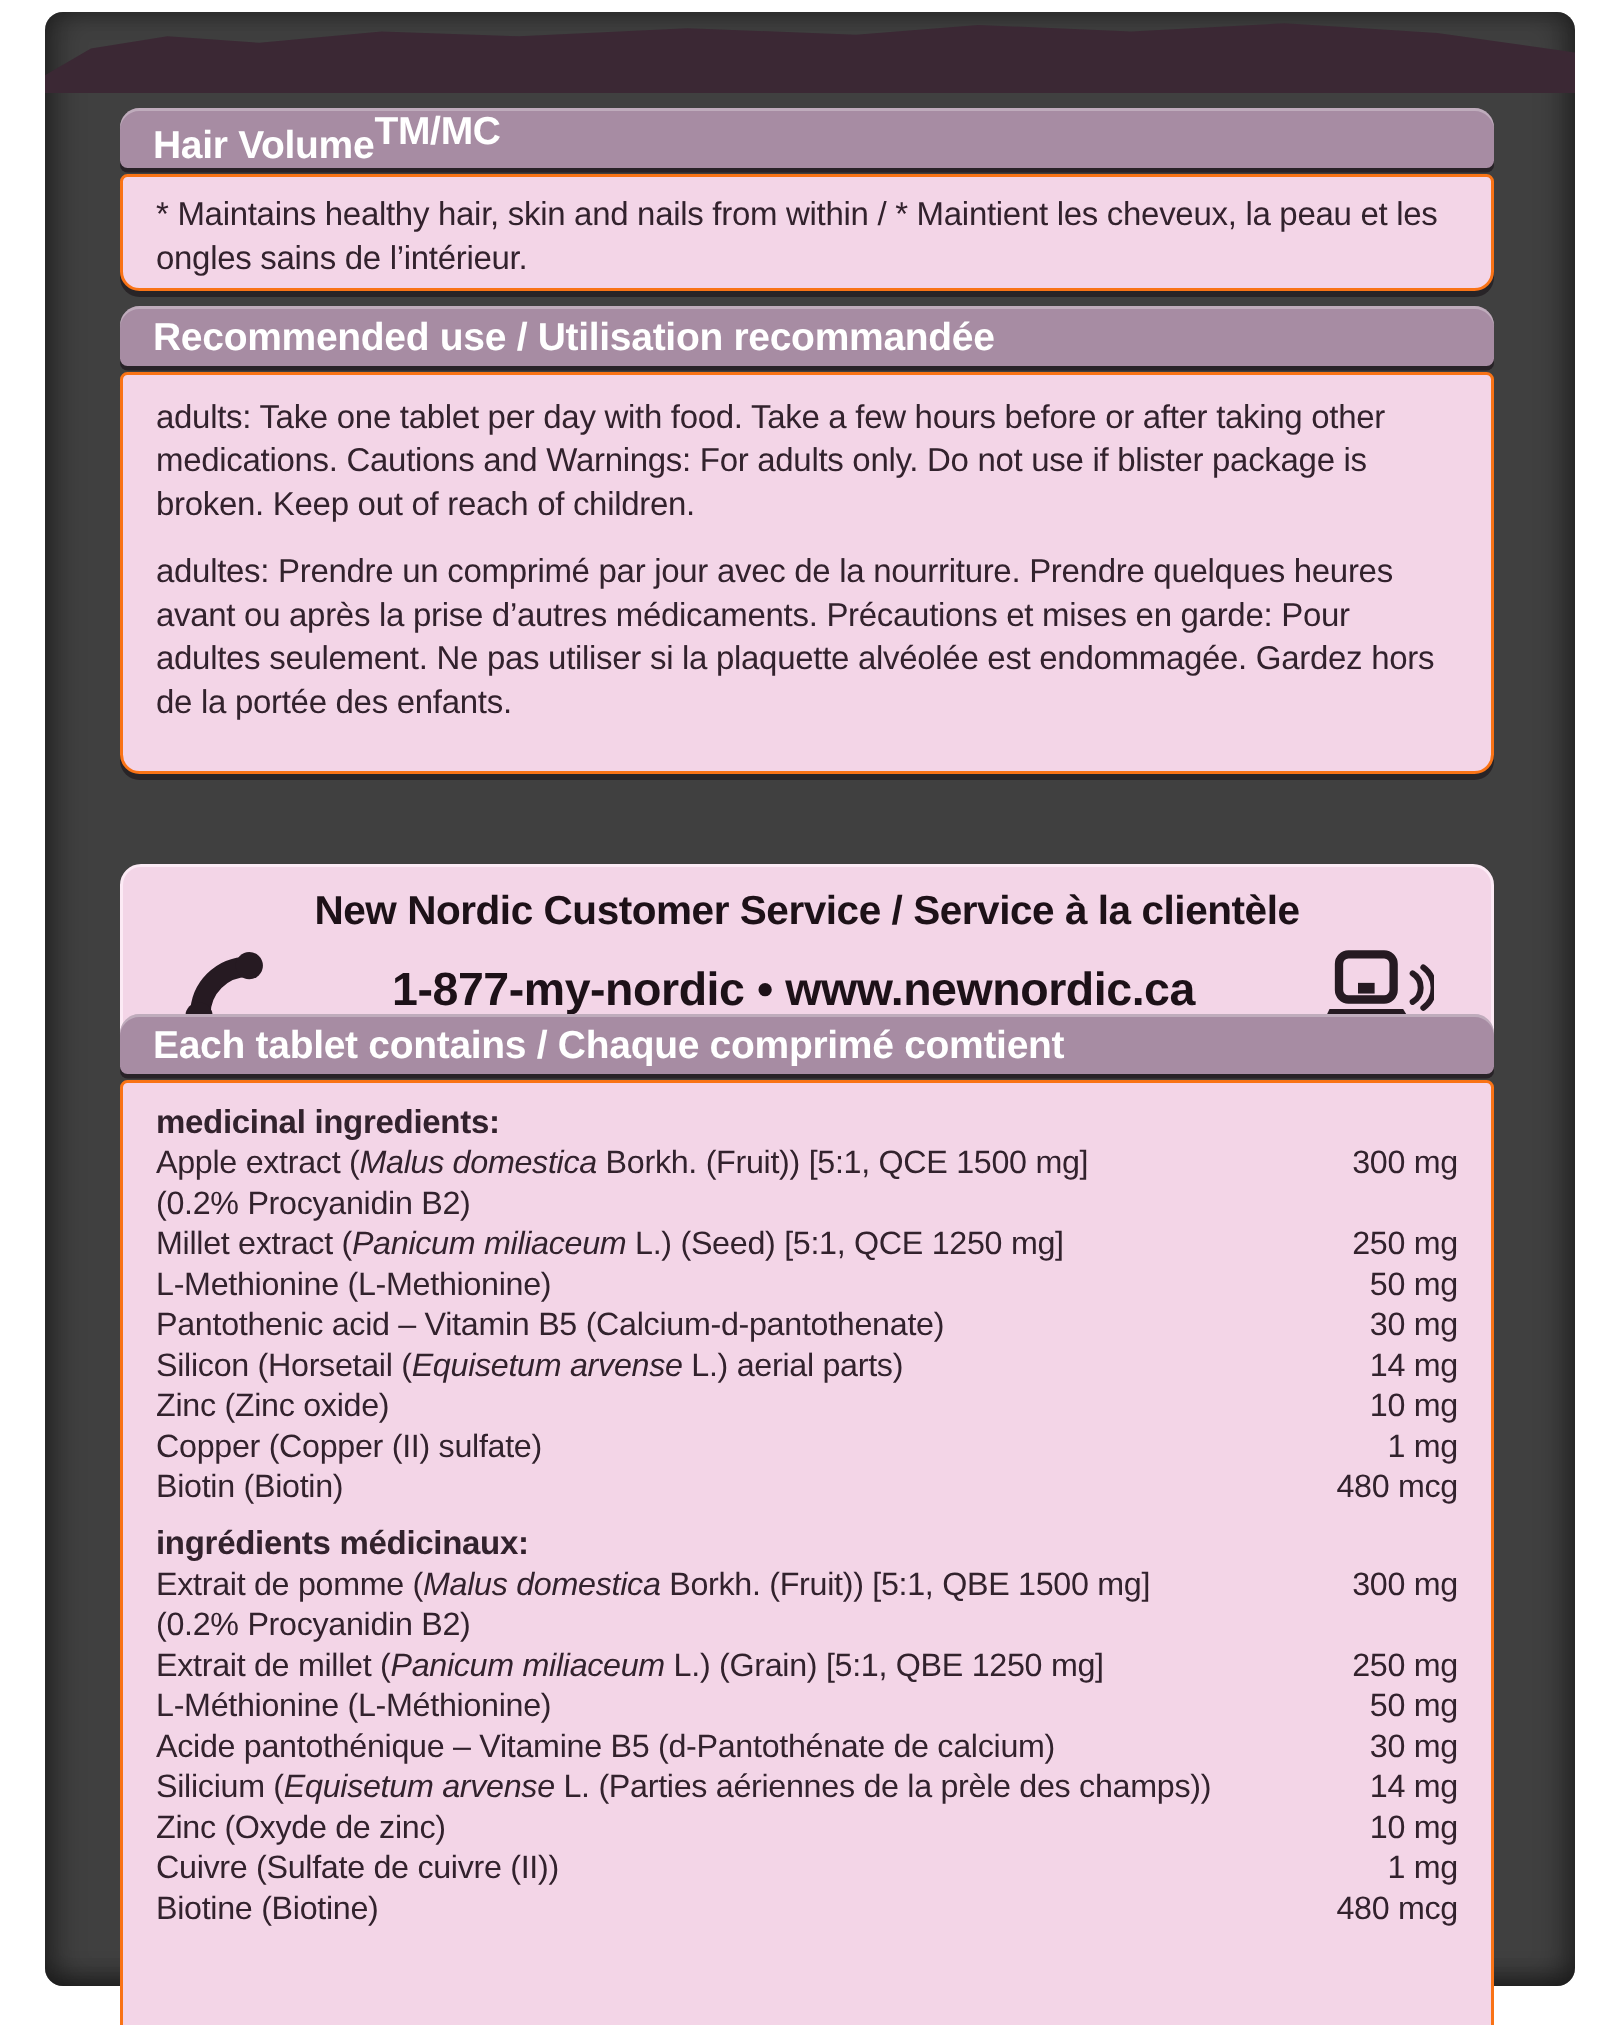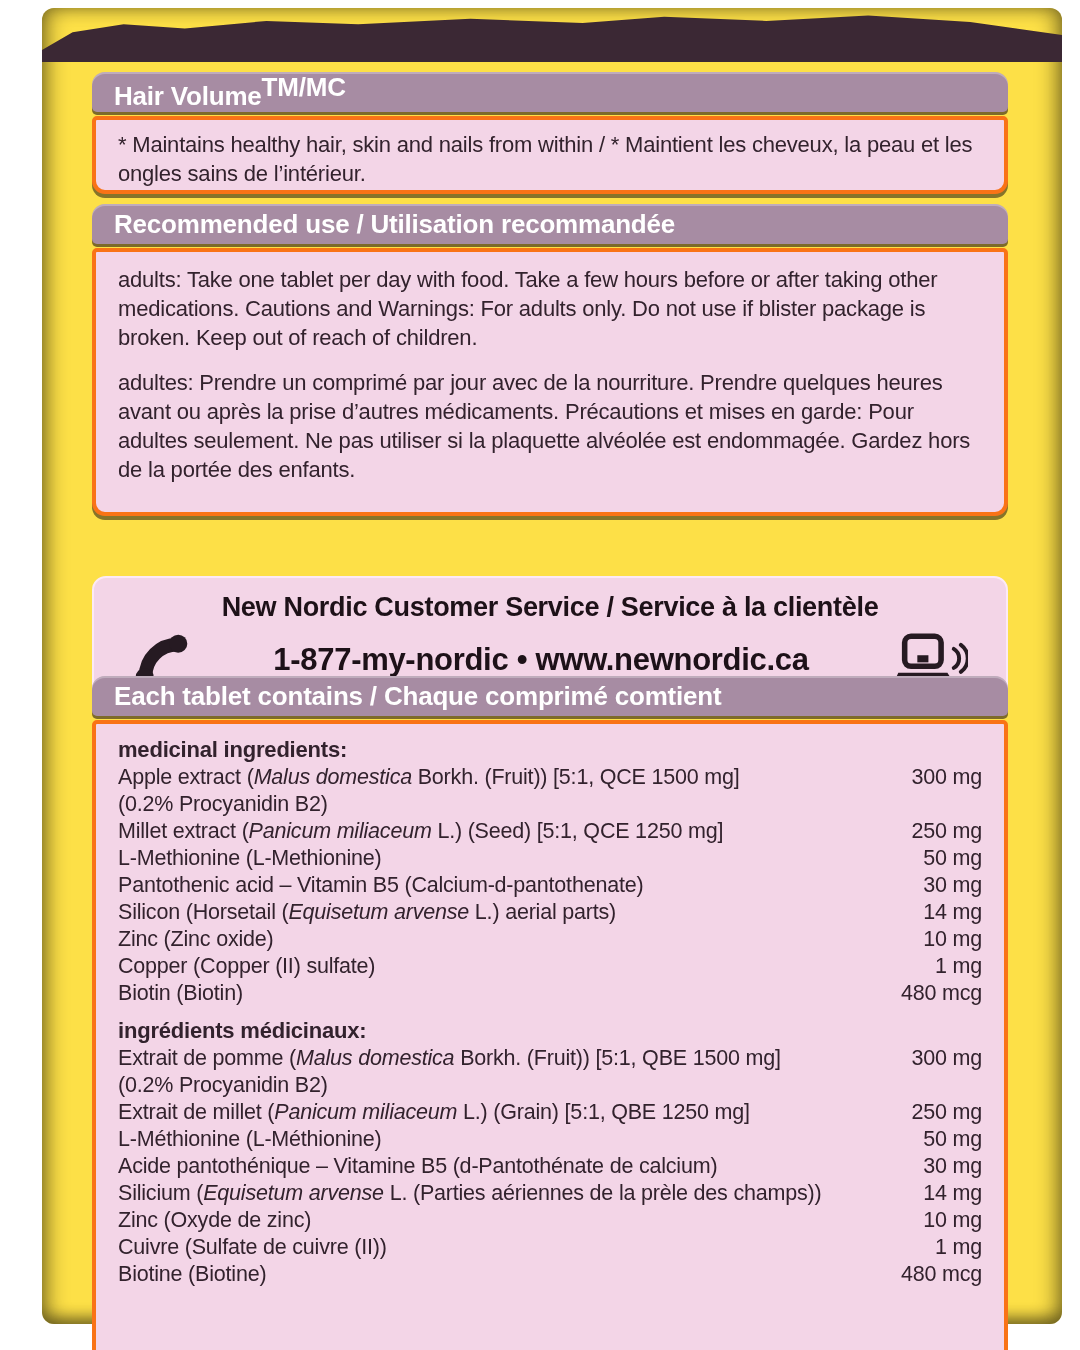--- a/index.html
+++ b/index.html
@@ -1,42 +1,42 @@
 <!DOCTYPE html>
 <html><head>
 <meta charset="utf-8">
 <style>
   html,body{margin:0;padding:0;}
   body{
     width:1080px;height:1350px;background:#ffffff;position:relative;overflow:hidden;
     font-family:"Liberation Sans","DejaVu Sans",sans-serif;color:#32222d;
   }
   .box{
-    position:absolute;left:42px;top:8px;width:1020px;height:1316px;
-    background:#fde047;border-radius:12px;
+    position:absolute;left:30px;top:8px;width:1020px;height:1316px;
+    background:#404040;border-radius:12px;
     box-shadow:inset 10px 0 18px rgba(0,0,0,.28), inset -10px 0 18px rgba(0,0,0,.28), inset 0 -8px 14px rgba(0,0,0,.3);
   }
   .box .flap{
     position:absolute;top:0;left:0;right:0;height:54px;background:#3b2834;border-radius:24px 24px 0 0;
     clip-path:polygon(0 78%,3% 45%,8% 30%,14% 38%,22% 24%,31% 30%,42% 20%,53% 28%,61% 16%,71% 24%,81% 14%,91% 26%,100% 50%,100% 100%,0 100%);
   }
   .box .notch{
     position:absolute;left:312px;bottom:0;width:388px;height:42px;background:#150a10;
     clip-path:polygon(9% 0,91% 0,100% 100%,0 100%);
   }
   .panel{position:absolute;left:50px;width:916px;}
   .bar{
     height:40px;background:#a78ca3;border-radius:13px 13px 5px 5px;
     display:flex;align-items:center;padding:0 22px;box-sizing:border-box;
     box-shadow:inset 0 2px 0 rgba(255,255,255,.28), 0 3px 0 rgba(20,10,18,.55);
     margin-bottom:4px;
   }
   .bar span{color:#fff;font-weight:bold;font-size:26px;letter-spacing:-0.2px;}
   .body{
-    background:#f3d5e7;border-radius:5px 5px 13px 13px;border:4px solid #f97316;
+    background:#f3d5e7;border-radius:5px 5px 13px 13px;border:2px solid #f97316;
     box-shadow:0 4px 0 rgba(15,8,13,.5);box-sizing:border-box;
     padding:10px 22px;overflow:hidden;
   }
   .sup{font-size:12px;vertical-align:9px;font-weight:bold;letter-spacing:0;}
   .claim{font-size:22px;line-height:29px;letter-spacing:-0.2px;}
   .par{font-size:22px;line-height:29px;letter-spacing:-0.2px;margin:0 0 16px 0;}
   .par:last-child{margin-bottom:0;}
   .seg-b{font-weight:normal;}
   .seg-i{font-style:italic;}
   .service{

